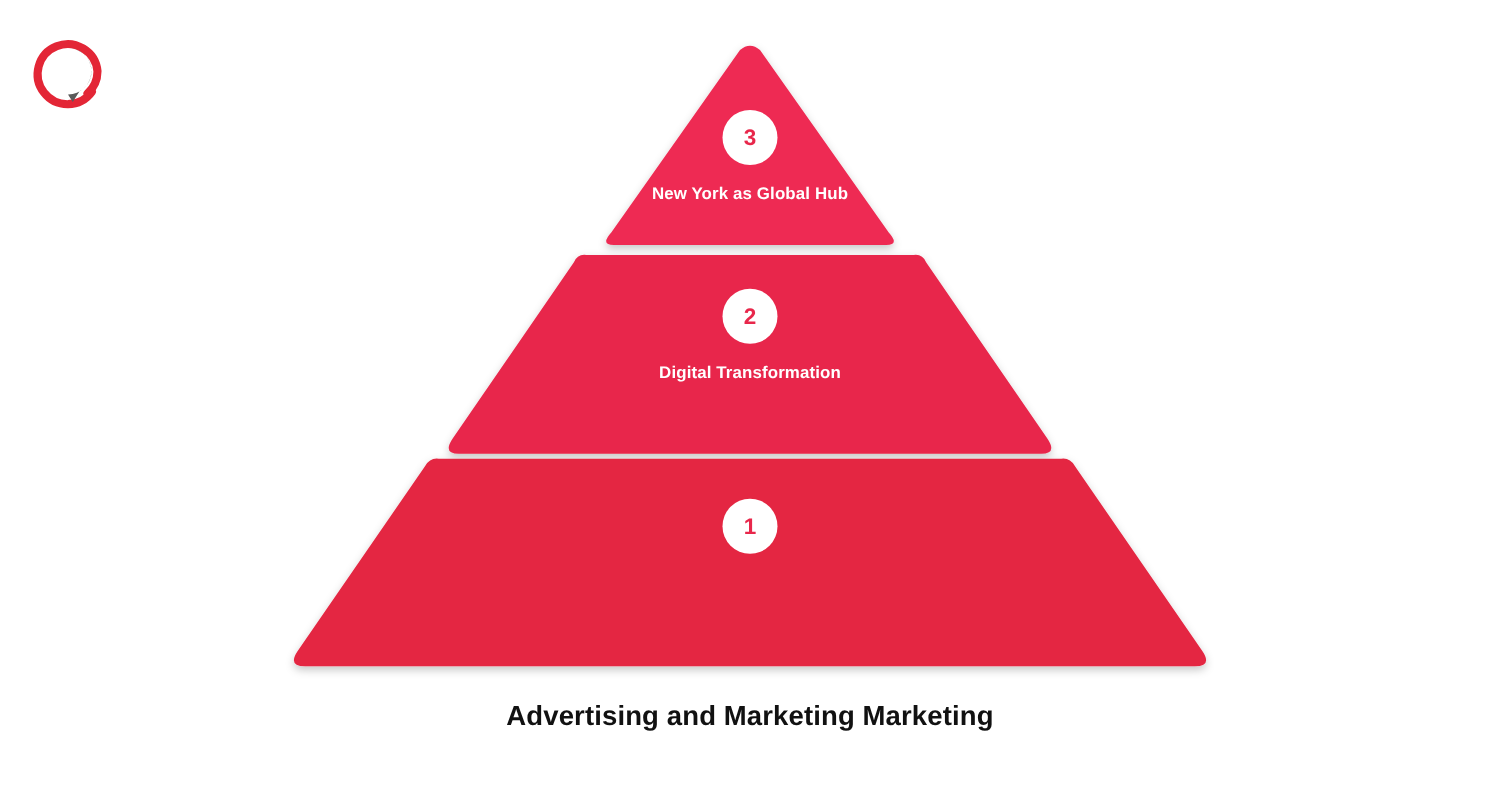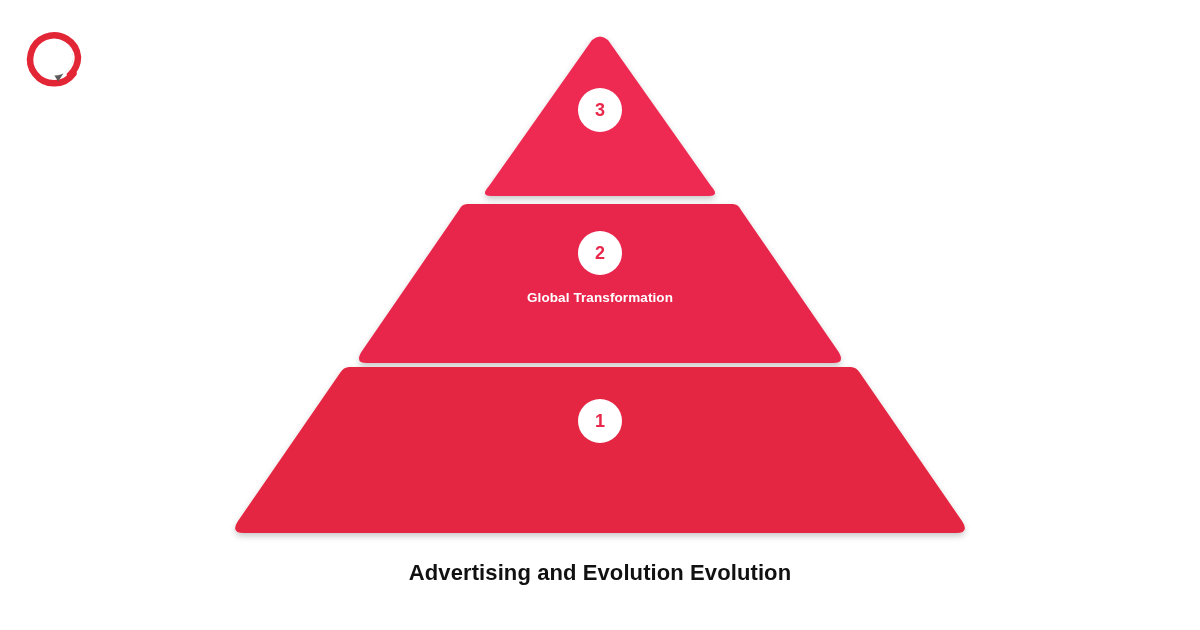--- a/index.html
+++ b/index.html
@@ -123,47 +123,48 @@
     <svg width="260" height="180" viewBox="0 0 260 180" xmlns="http://www.w3.org/2000/svg">
       <defs>
         <filter id="sh3" x="-25%" y="-25%" width="150%" height="160%">
           <feDropShadow dx="0" dy="3" stdDeviation="3.2" flood-color="#000" flood-opacity="0.22"></feDropShadow>
         </filter>
       </defs>
       <path d="M122.0 12 Q130 5 138 12 L241 158 Q250 168 239 168 L21 168 Q10 168 19 158 Z" fill="#ee2b53" filter="url(#sh3)"></path>
     </svg>
     <div class="tier-content">
       <div class="badge">3</div>
+      <div class="tier-label">New York as Global Hub</div>
     </div>
   </div>
 
   <div class="tier" id="tier-2">
     <svg width="510" height="180" viewBox="0 0 510 180" xmlns="http://www.w3.org/2000/svg">
       <defs>
         <filter id="sh2" x="-20%" y="-25%" width="140%" height="160%">
           <feDropShadow dx="0" dy="3" stdDeviation="3.2" flood-color="#000" flood-opacity="0.22"></feDropShadow>
         </filter>
       </defs>
       <path d="M124 8 Q117 7 114 14 L17 155 Q9 167 22 167 L488 167 Q501 167 493 155 L396 14 Q393 7 386 8 Z" fill="#e8274b" filter="url(#sh2)"></path>
     </svg>
     <div class="tier-content">
       <div class="badge">2</div>
-      <div class="tier-label">Global Transformation</div>
+      <div class="tier-label">Digital Transformation</div>
     </div>
   </div>
 
   <div class="tier" id="tier-1">
     <svg width="760" height="186" viewBox="0 0 760 186" xmlns="http://www.w3.org/2000/svg">
       <defs>
         <filter id="sh1" x="-16%" y="-22%" width="132%" height="155%">
           <feDropShadow dx="0" dy="3" stdDeviation="3.4" flood-color="#000" flood-opacity="0.22"></feDropShadow>
         </filter>
       </defs>
       <path d="M131 6 Q124 5 120 12 L18 160 Q10 172 24 172 L736 172 Q750 172 742 160 L640 12 Q636 5 629 6 Z" fill="#e42742" filter="url(#sh1)"></path>
     </svg>
     <div class="tier-content">
       <div class="badge">1</div>
     </div>
   </div>
 
 </div>
 
-<div class="chart-caption">Advertising and Evolution Evolution</div>
+<div class="chart-caption">Advertising and Marketing Marketing</div>
 
 </body></html>

